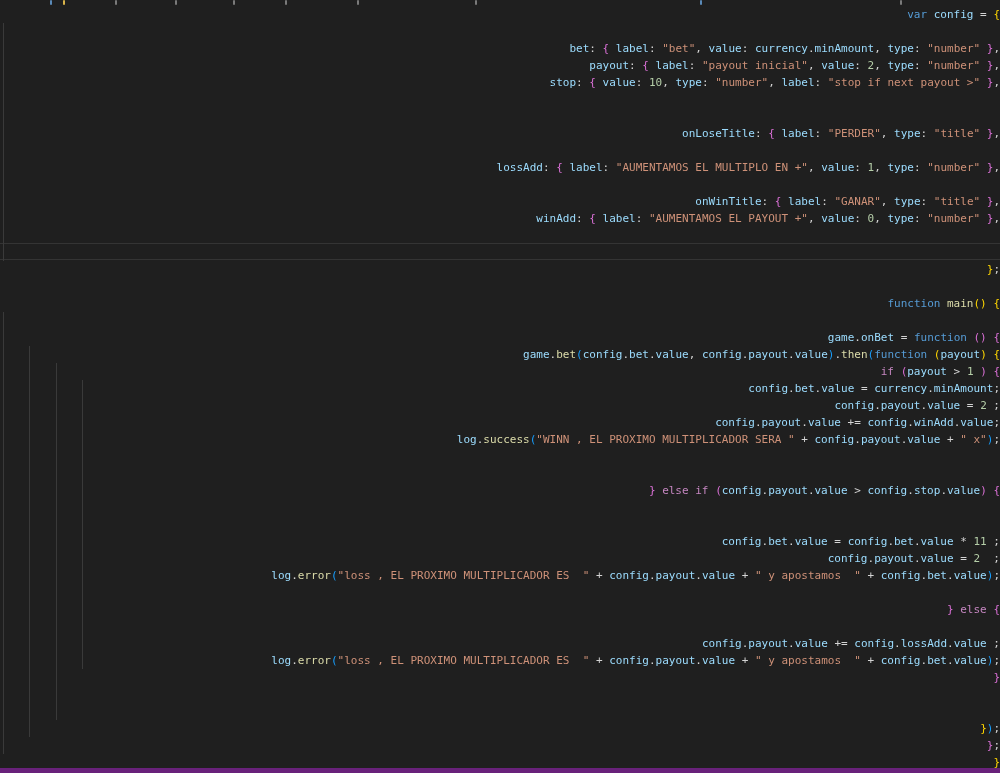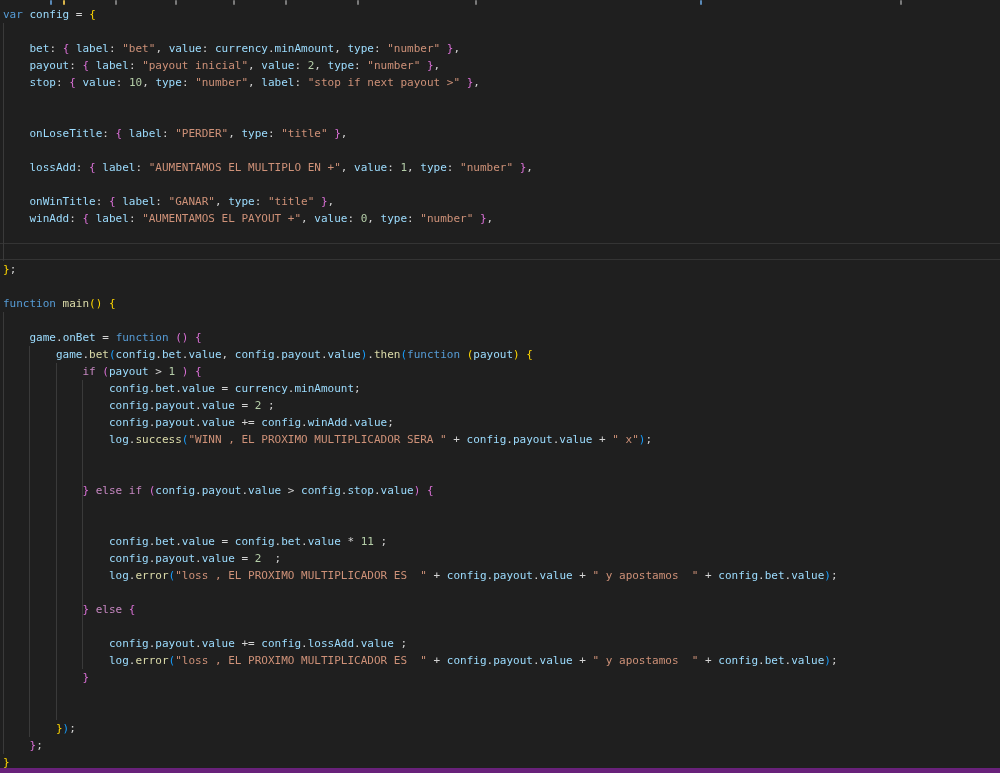--- a/index.html
+++ b/index.html
@@ -1,20 +1,20 @@
 <!DOCTYPE html>
 <html><head>
 <meta charset="utf-8">
 <style>
   html,body{margin:0;padding:0;background:#1f1f1f;width:1000px;height:773px;overflow:hidden;}
   #screen{position:relative;width:1000px;height:773px;background:#1f1f1f;}
   #editor{position:absolute;left:0;top:0;width:1000px;height:769px;
           font-family:"DejaVu Sans Mono",monospace;font-size:11px;line-height:17px;
           padding:6px 0 0 3px;box-sizing:border-box;white-space:pre;color:#d4d4d4;}
-  .line{height:17px;position:relative;z-index:2;}
+  .line{height:17px;position:relative;z-index:2;text-align:right;}
   .tok-kw{color:#569CD6}
   .tok-ctrl{color:#C586C0}
   .tok-id{color:#9CDCFE}
   .tok-fn{color:#DCDCAA}
   .tok-str{color:#CE9178}
   .tok-num{color:#B5CEA8}
   .tok-pl{color:#D4D4D4}
   .tok-b0{color:#FFD700}
   .tok-b1{color:#DA70D6}
   .tok-b2{color:#179FFF}

